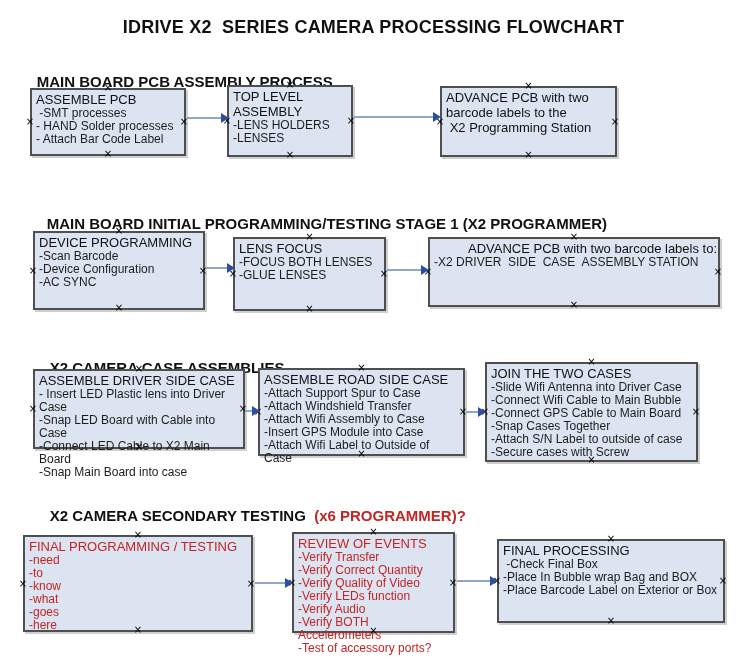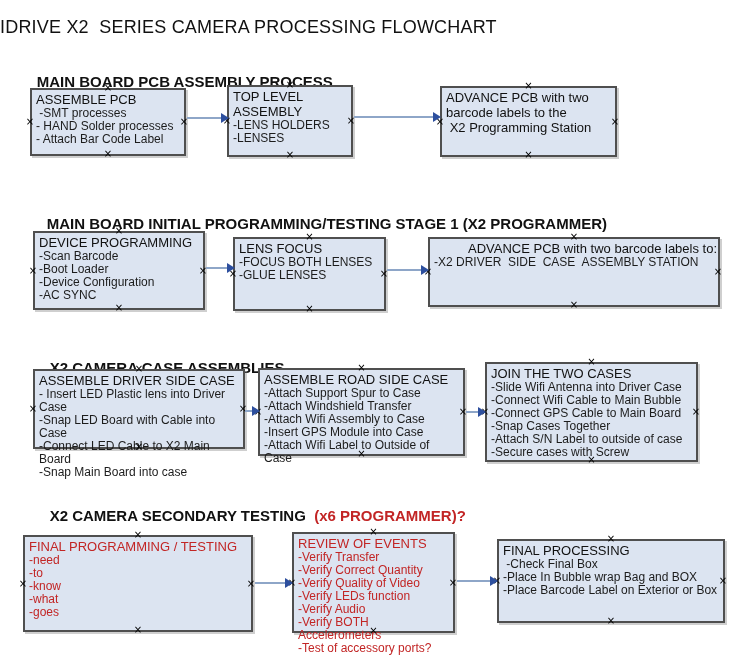--- a/index.html
+++ b/index.html
@@ -1,22 +1,22 @@
 <!DOCTYPE html>
 <html style="--box-fill: #dce4f1; --box-border: #4f4f4f; --arrow-line: #8ea6c8; --arrow-head: #2d4f9e; --red-text: #c22525;"><head>
 <meta charset="utf-8">
 <style>
   html,body{margin:0;padding:0;background:#ffffff;}
   .canvas{
     position:relative;width:747px;height:662px;background:#ffffff;
     font-family:"Liberation Sans", sans-serif;color:#111;overflow:hidden;
   }
   .page-title{
-    position:absolute;top:17px;left:0;width:100%;text-align:left;
-    font-size:18px;font-weight:normal;white-space:pre;letter-spacing:.2px;
+    position:absolute;top:17px;left:0;width:100%;text-align:center;
+    font-size:18px;font-weight:bold;white-space:pre;letter-spacing:.2px;
   }
   .section-header{
     position:absolute;font-size:15px;font-weight:bold;white-space:pre;text-align:center;
   }
   .section-header .red-part{color:var(--red-text,#c22525);}
   .box{
     position:absolute;box-sizing:border-box;
     background:var(--box-fill,#dce4f1);
     border:2px solid var(--box-border,#4f4f4f);
     box-shadow:2px 2px 0 rgba(130,130,130,.38);
@@ -88,21 +88,20 @@
       <span class="line"></span>
       <span class="head"></span>
     </div>
 
   <div class="section-header" style="left:30px;top:198px">
     <span>MAIN BOARD INITIAL PROGRAMMING/TESTING STAGE 1 (X2 PROGRAMMER)</span>
   </div>
   <div class="box" style="left:33px;top:231px;width:172px;height:79px">
     <div class="box-title">DEVICE PROGRAMMING</div>
     <div class="box-item">-Scan Barcode</div>
-    <div class="box-item">-Boot Loader</div>
     <div class="box-item">-Device Configuration</div>
     <div class="box-item">-AC SYNC</div>
   <span class="cp cp-top">×</span>
       <span class="cp cp-bottom">×</span>
       <span class="cp cp-left">×</span>
       <span class="cp cp-right">×</span>
     </div>
   <div class="box" style="left:233px;top:237px;width:153px;height:74px">
     <div class="box-title">LENS FOCUS</div>
     <div class="box-item">-FOCUS BOTH LENSES</div>
@@ -180,20 +179,21 @@
   <div class="section-header" style="left:33px;top:490px">
     <span>X2 CAMERA SECONDARY TESTING</span><span class="red-part">  (x6 PROGRAMMER)?</span>
   </div>
   <div class="box red" style="left:23px;top:535px;width:230px;height:97px">
     <div class="box-title">FINAL PROGRAMMING / TESTING</div>
     <div class="box-item">-need</div>
     <div class="box-item">-to</div>
     <div class="box-item">-know</div>
     <div class="box-item">-what</div>
     <div class="box-item">-goes</div>
+    <div class="box-item">-here</div>
   <span class="cp cp-top">×</span>
       <span class="cp cp-bottom">×</span>
       <span class="cp cp-left">×</span>
       <span class="cp cp-right">×</span>
     </div>
   <div class="box red" style="left:292px;top:532px;width:163px;height:101px">
     <div class="box-title">REVIEW OF EVENTS</div>
     <div class="box-item">-Verify Transfer</div>
     <div class="box-item">-Verify Correct Quantity</div>
     <div class="box-item">-Verify Quality of Video</div>

